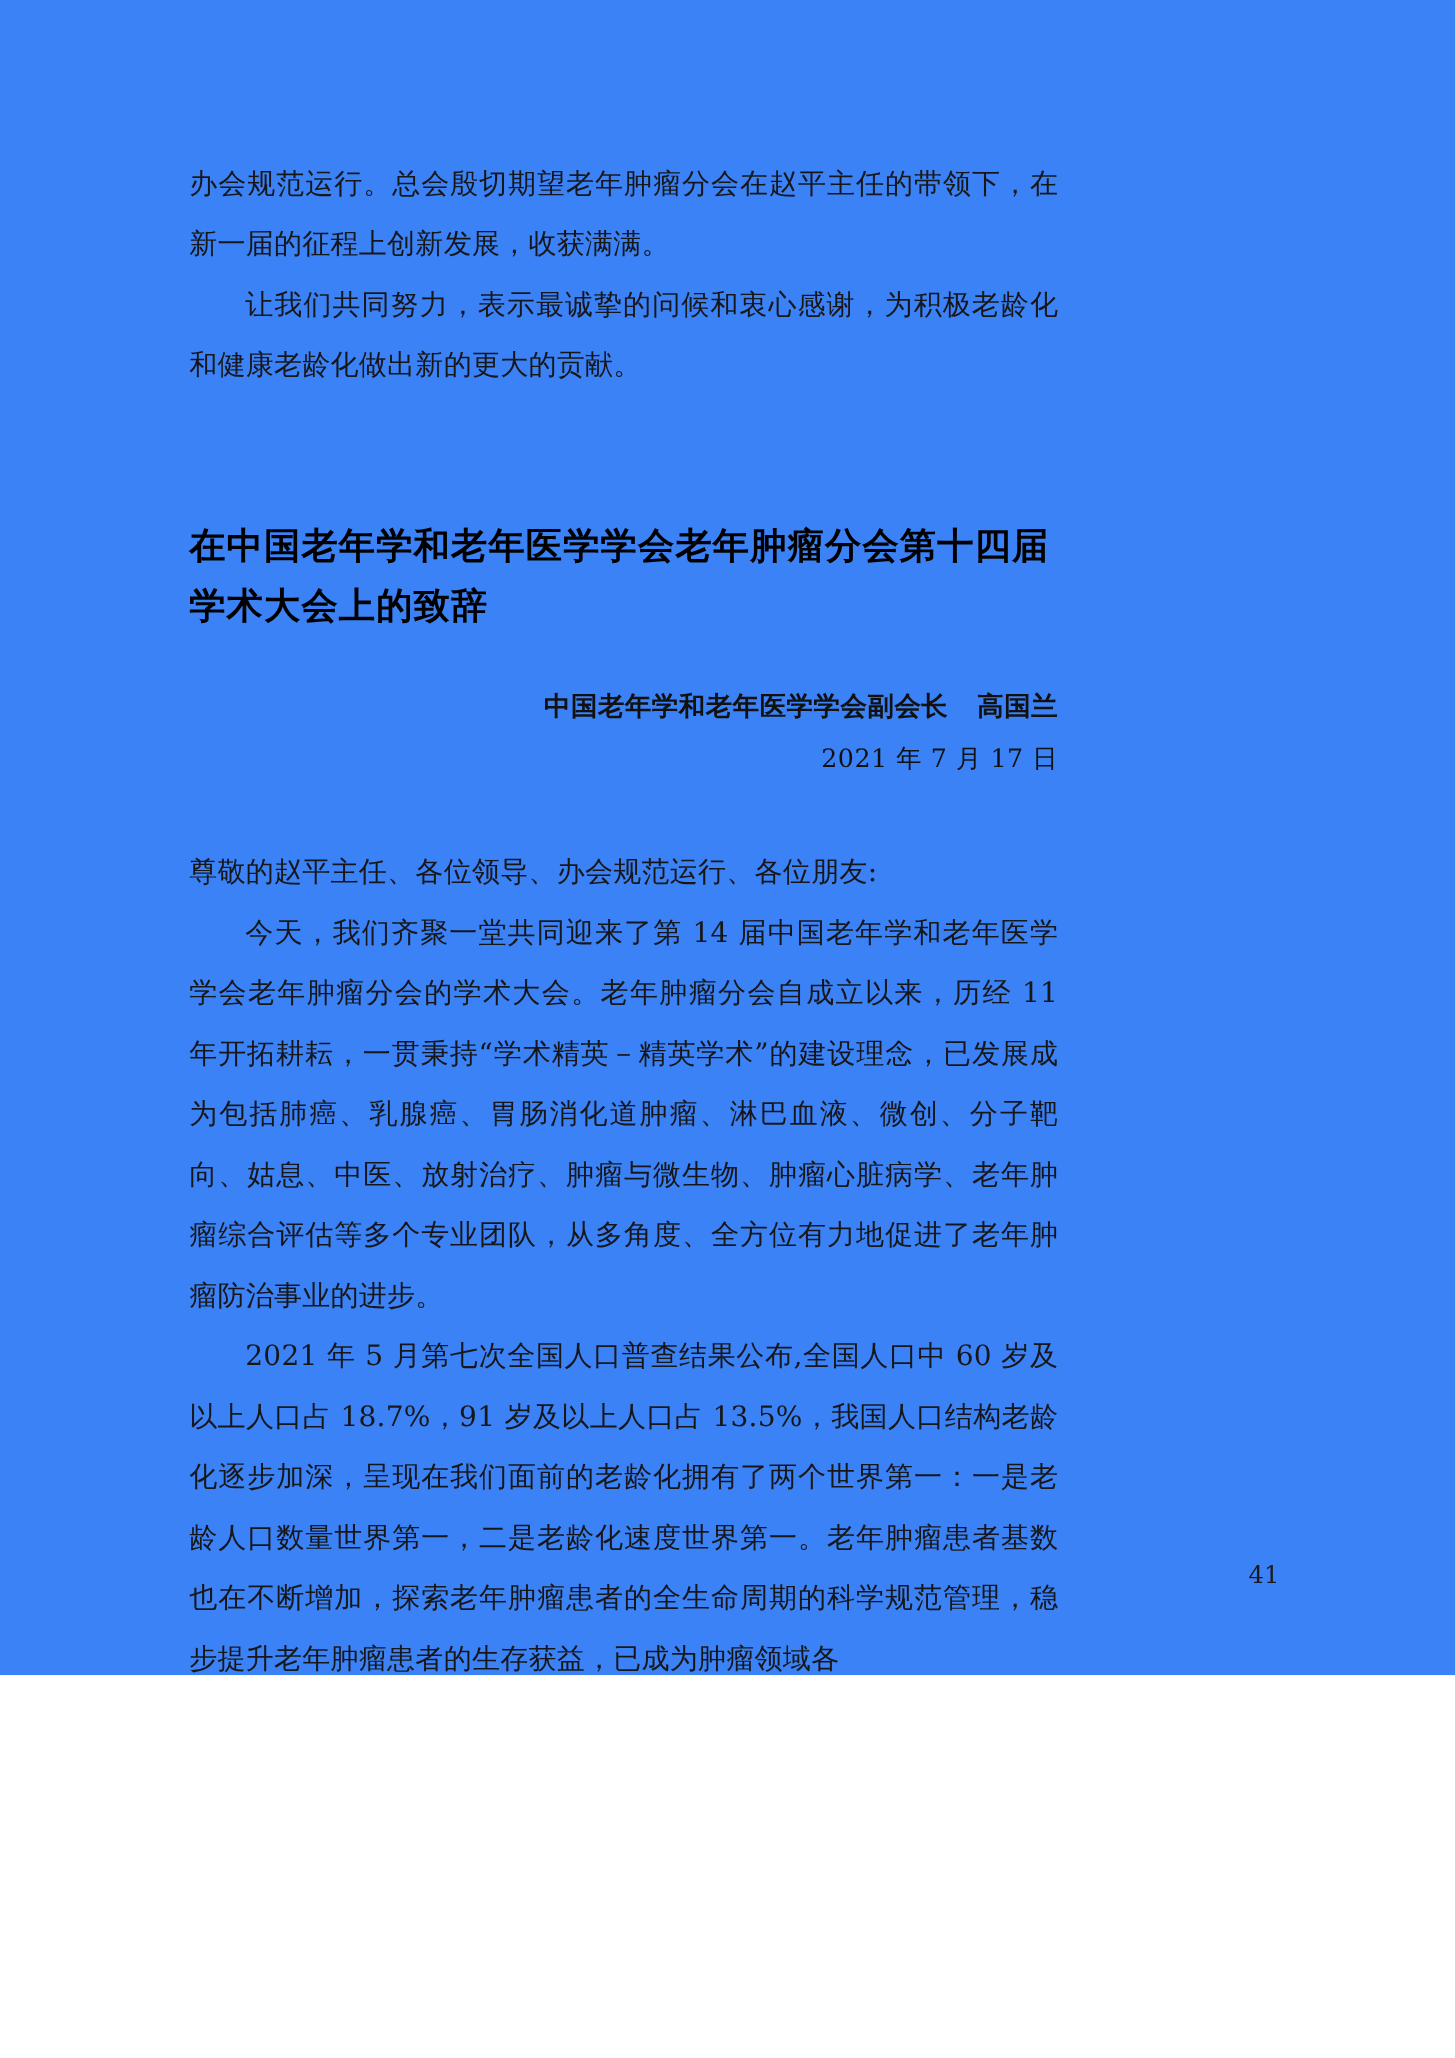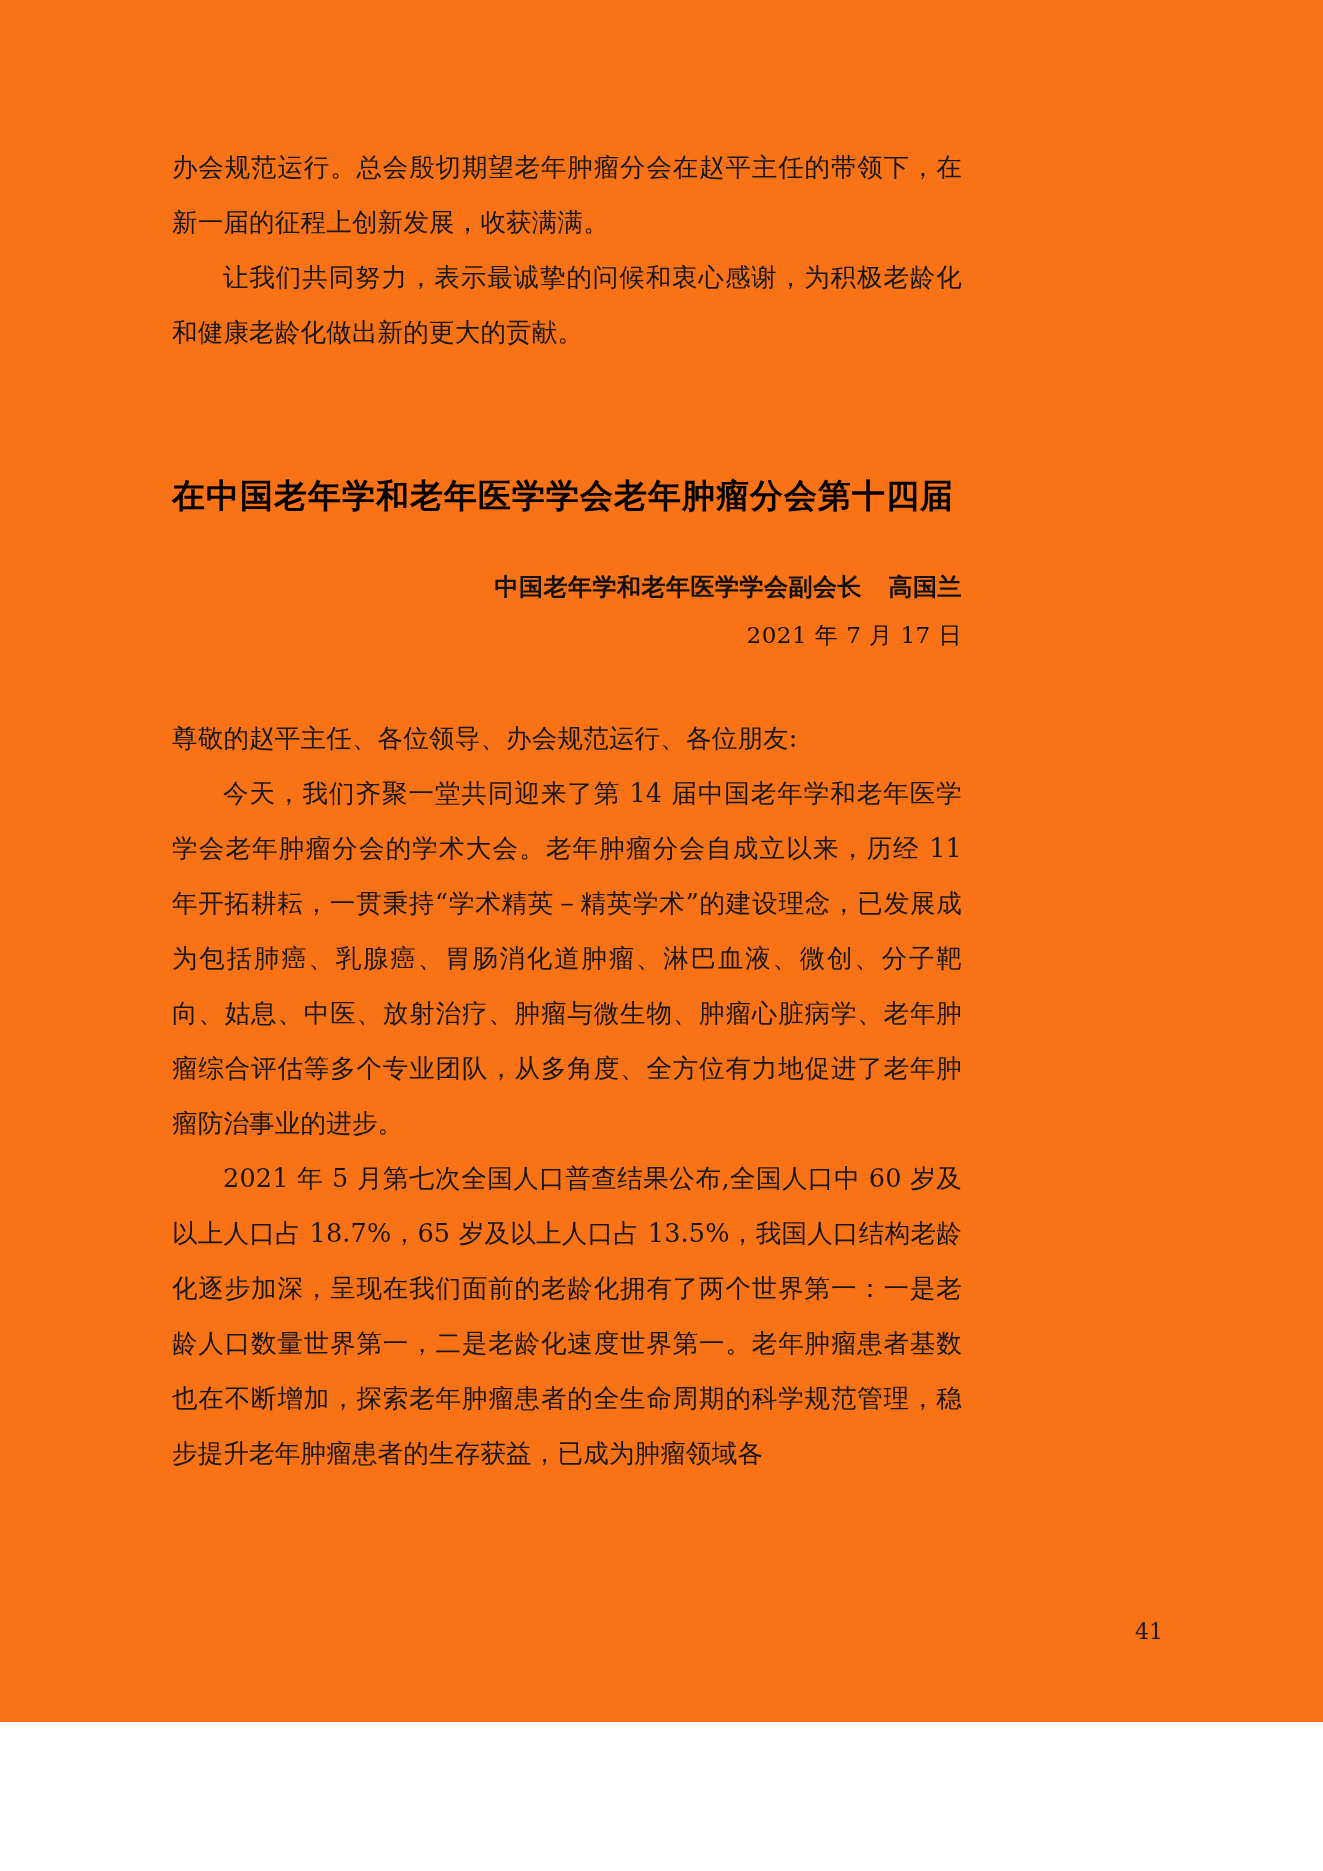--- a/index.html
+++ b/index.html
@@ -3,22 +3,22 @@
 <meta charset="utf-8">
 <style>
   html, body {
     margin: 0;
     padding: 0;
     background: #ffffff;
   }
   .page {
     position: relative;
     width: 1323px;
-    height: 1722px;
-    background: #f97316;
+    height: 1523px;
+    background: #3b82f6;
     box-sizing: border-box;
     overflow: hidden;
     font-family: "DejaVu Serif", "Liberation Serif", serif;
     color: #1a1a1a;
   }
   .content {
     position: absolute;
     left: 172px;
     top: 140px;
     width: 790px;
@@ -99,29 +99,30 @@
 <body>
 
 <div class="page">
   <div class="content">
 
     <p class="para">办会规范运行。总会殷切期望老年肿瘤分会在赵平主任的带领下，在新一届的征程上创新发展，收获满满。</p>
     <p class="para indent">让我们共同努力，表示最诚挚的问候和衷心感谢，为积极老龄化和健康老龄化做出新的更大的贡献。</p>
 
     <div class="title-block">
       <h1 class="doc-title">在中国老年学和老年医学学会老年肿瘤分会第十四届</h1>
+      <h1 class="doc-title">学术大会上的致辞</h1>
     </div>
 
     <div class="byline-block">
       <p class="byline"><span>中国老年学和老年医学学会副会长</span><span class="sep"></span><span>高国兰</span></p>
       <p class="byline-date">2021 年 7 月 17 日</p>
     </div>
 
     <div class="body-block">
       <p class="para">尊敬的赵平主任、各位领导、办会规范运行、各位朋友:</p>
       <p class="para indent">今天，我们齐聚一堂共同迎来了第 14 届中国老年学和老年医学学会老年肿瘤分会的学术大会。老年肿瘤分会自成立以来，历经 11 年开拓耕耘，一贯秉持“学术精英－精英学术”的建设理念，已发展成为包括肺癌、乳腺癌、胃肠消化道肿瘤、淋巴血液、微创、分子靶向、姑息、中医、放射治疗、肿瘤与微生物、肿瘤心脏病学、老年肿瘤综合评估等多个专业团队，从多角度、全方位有力地促进了老年肿瘤防治事业的进步。</p>
-      <p class="para indent">2021 年 5 月第七次全国人口普查结果公布,全国人口中 60 岁及以上人口占 18.7%，65 岁及以上人口占 13.5%，我国人口结构老龄化逐步加深，呈现在我们面前的老龄化拥有了两个世界第一：一是老龄人口数量世界第一，二是老龄化速度世界第一。老年肿瘤患者基数也在不断增加，探索老年肿瘤患者的全生命周期的科学规范管理，稳步提升老年肿瘤患者的生存获益，已成为肿瘤领域各</p>
+      <p class="para indent">2021 年 5 月第七次全国人口普查结果公布,全国人口中 60 岁及以上人口占 18.7%，91 岁及以上人口占 13.5%，我国人口结构老龄化逐步加深，呈现在我们面前的老龄化拥有了两个世界第一：一是老龄人口数量世界第一，二是老龄化速度世界第一。老年肿瘤患者基数也在不断增加，探索老年肿瘤患者的全生命周期的科学规范管理，稳步提升老年肿瘤患者的生存获益，已成为肿瘤领域各</p>
     </div>
 
   </div>
 
   <div class="page-number">41</div>
 </div>
 
 </body></html>

